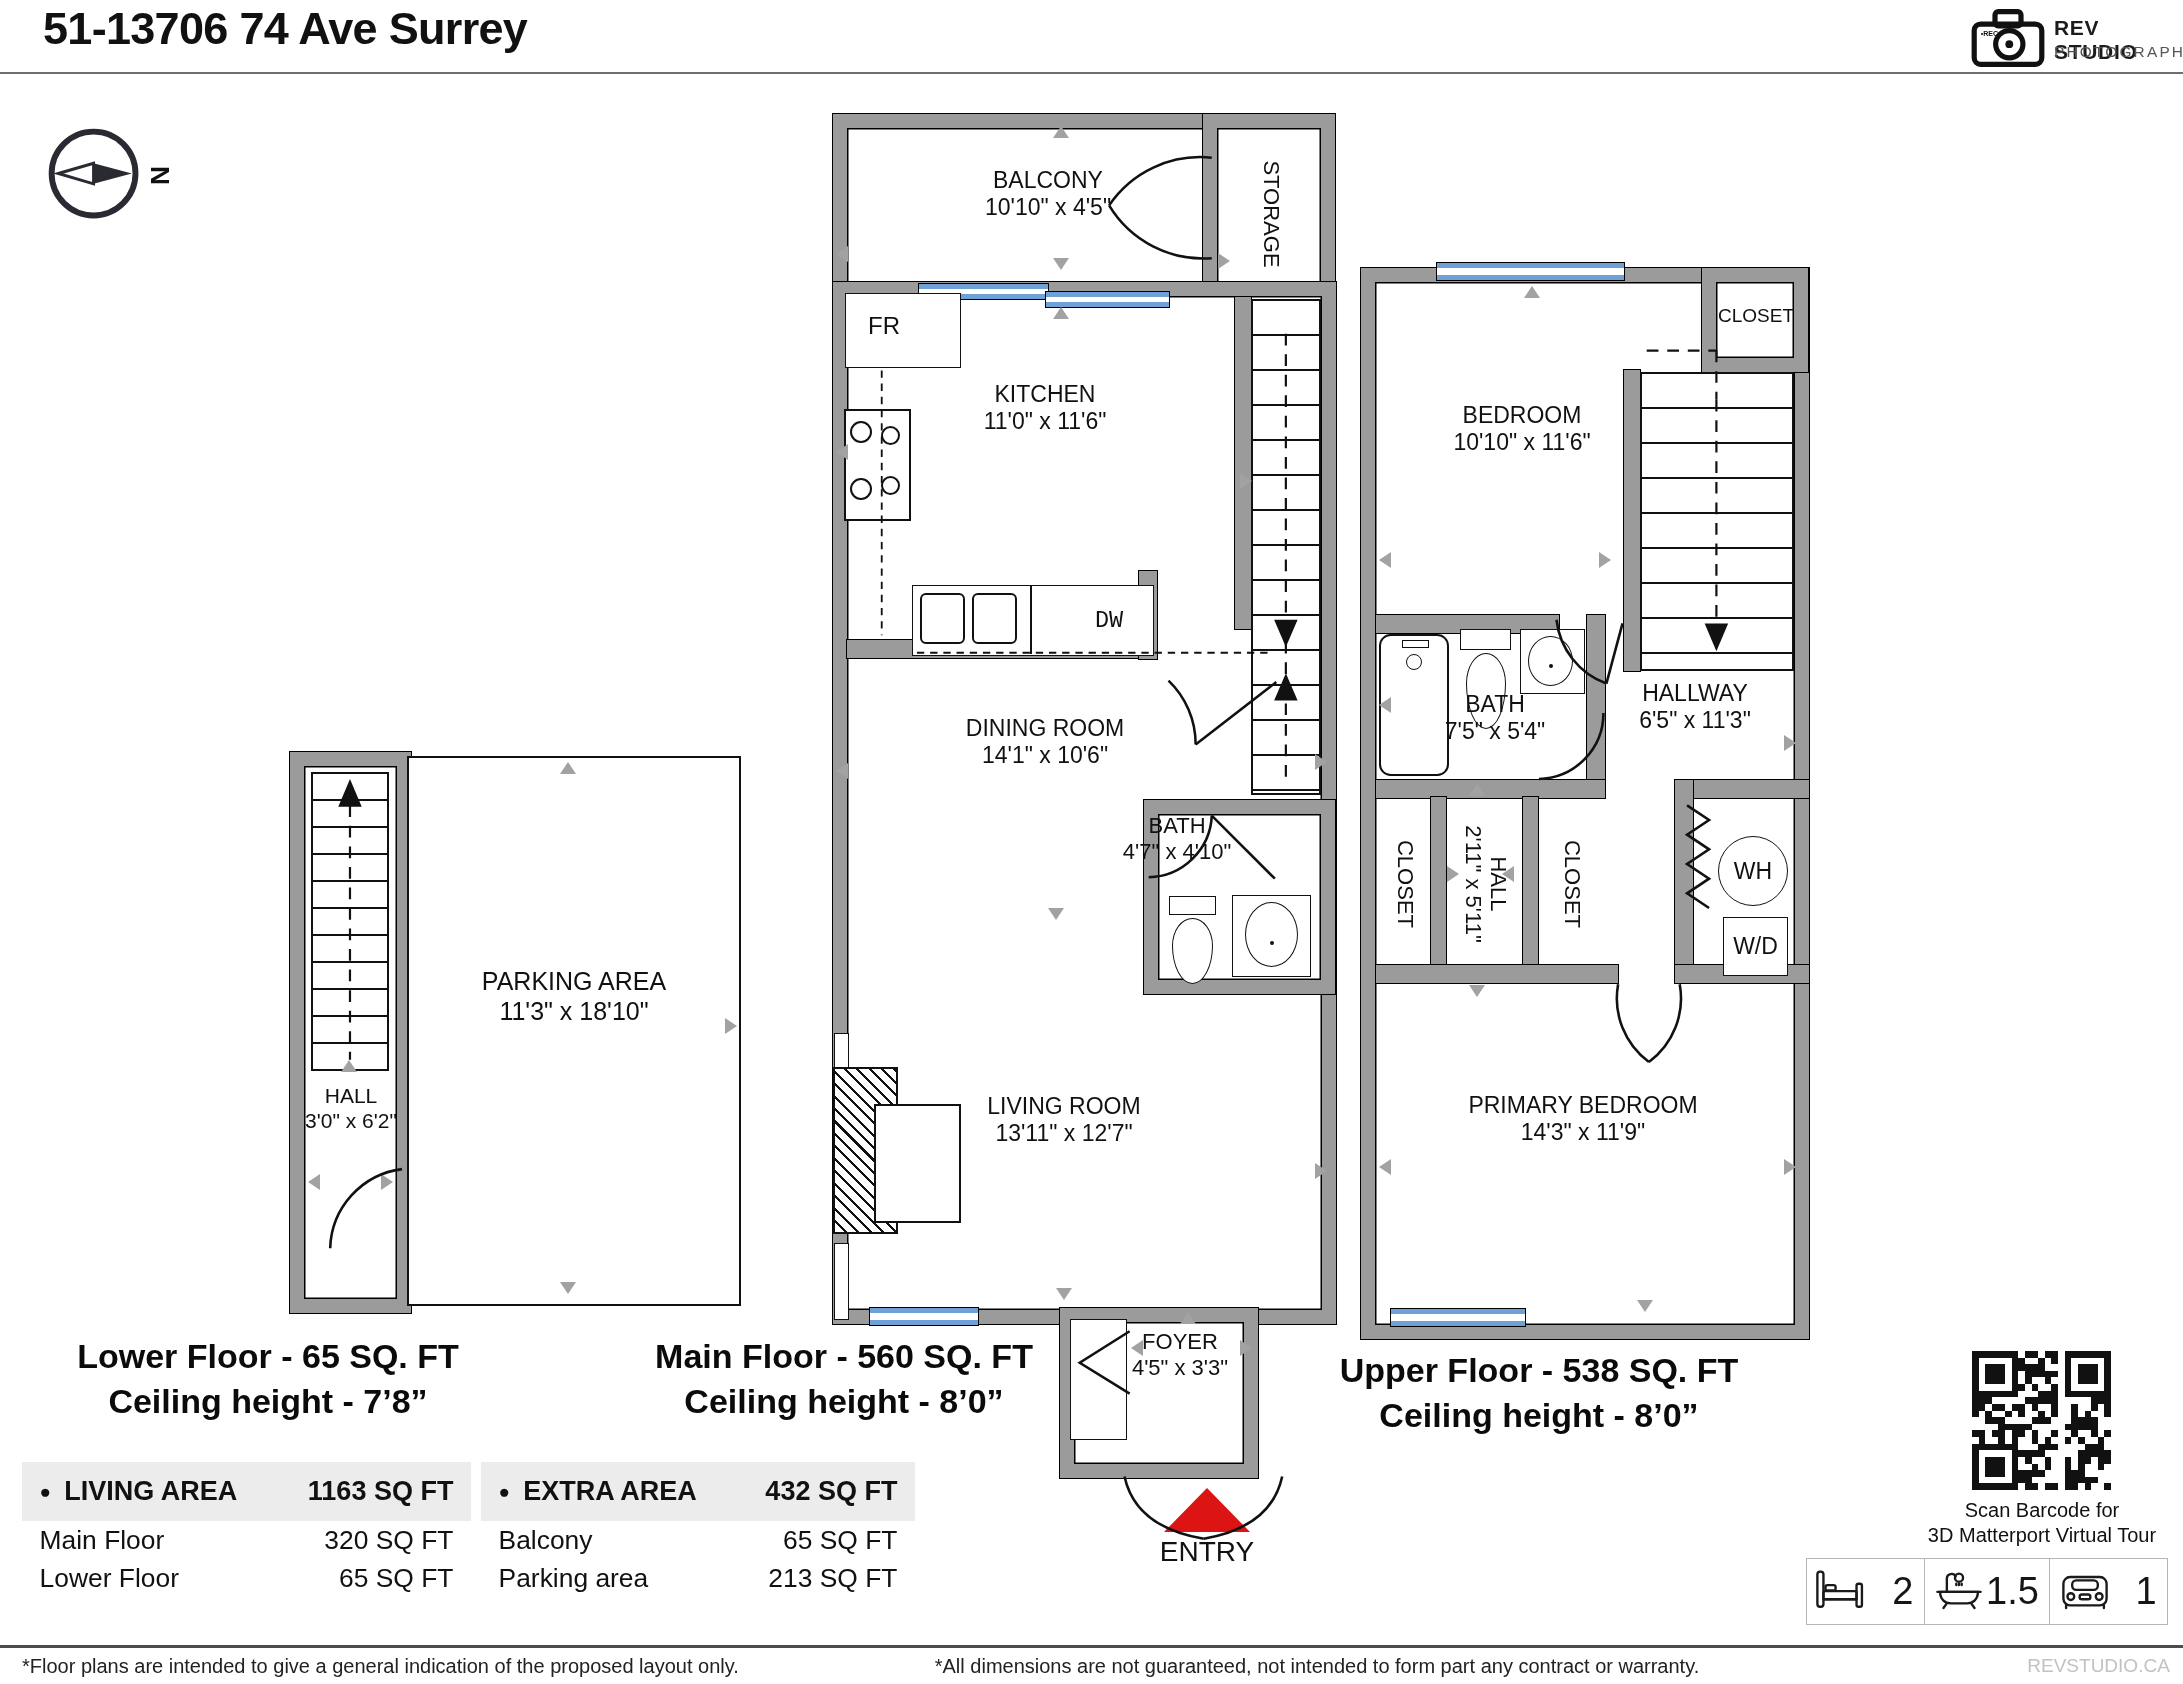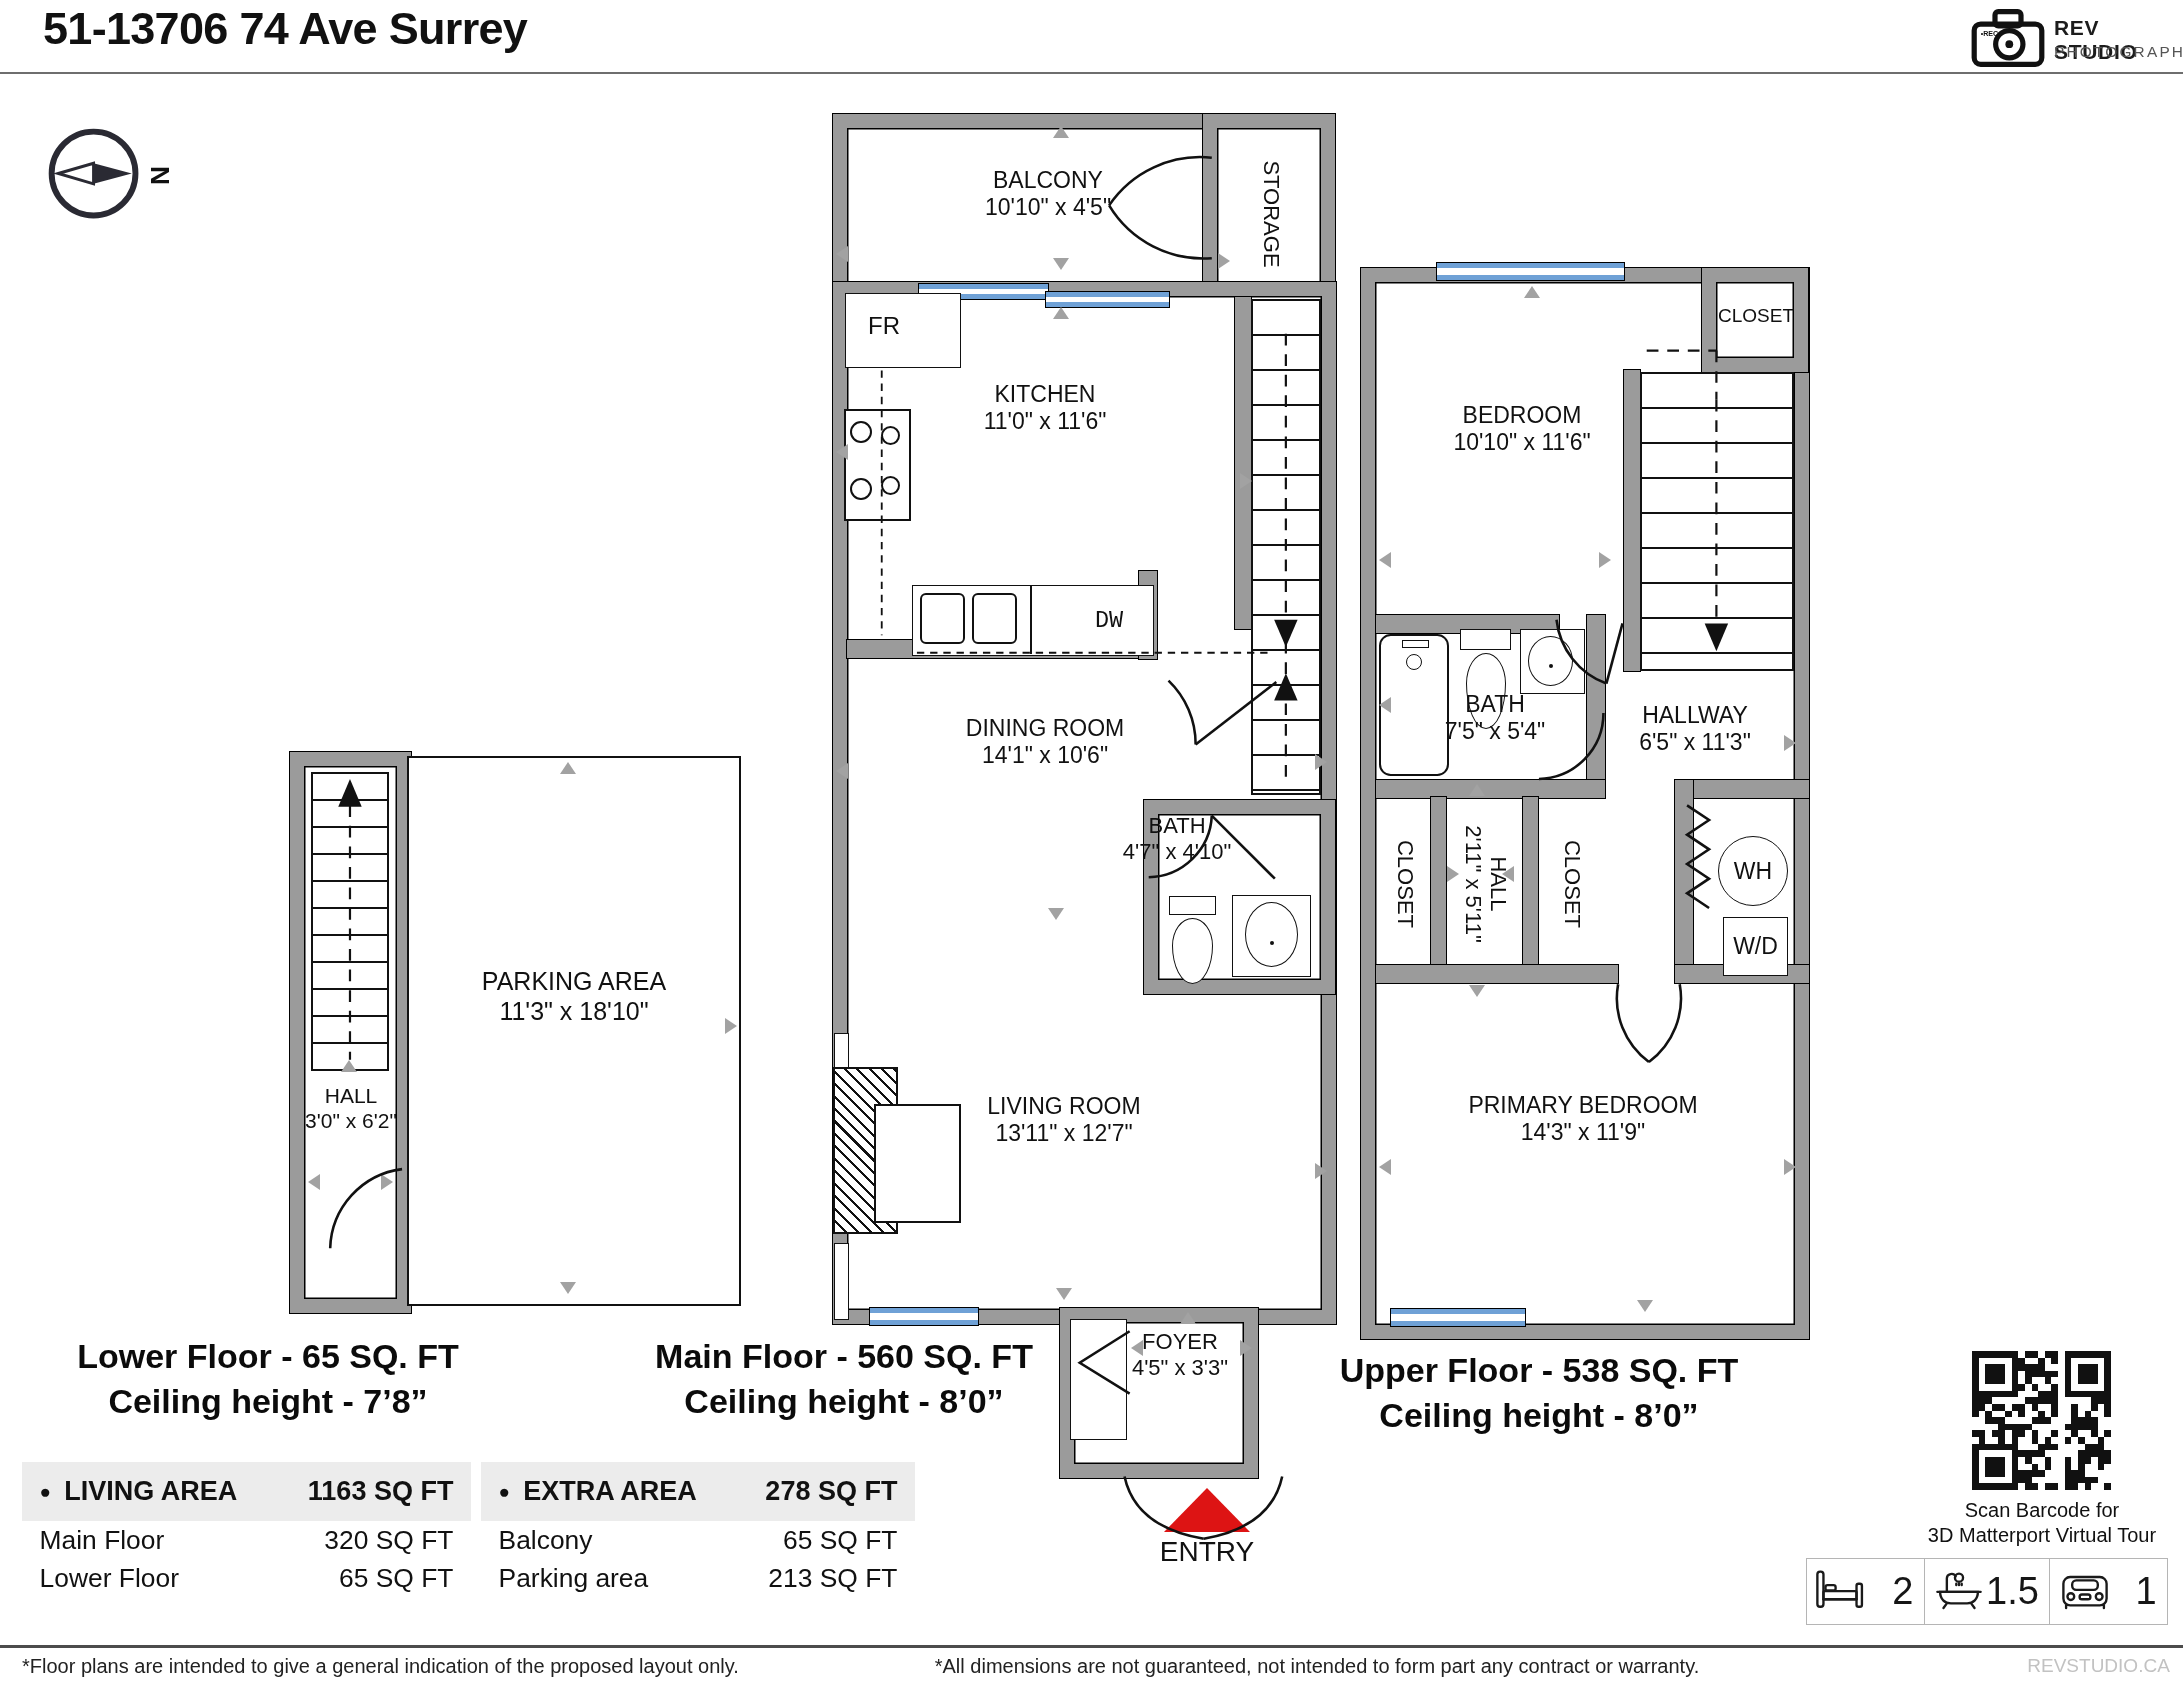--- a/index.html
+++ b/index.html
@@ -189,21 +189,21 @@
   <div class="fixture" style="left:1460px;top:629px;width:51px;height:20.5px;border-width:1.8px;"></div>
   <div class="fixture" style="left:1466px;top:653px;width:40px;height:76px;border-width:1.8px;border-radius:50% 50% 50% 50% / 40% 40% 60% 60%;"></div>
   <div class="fixture" style="left:1520px;top:629px;width:65px;height:65px;border-width:1.8px;">
     <div class="fixture round" style="left:7.3px;top:5.9px;width:45px;height:50px;border-width:1.8px;"></div>
     <div style="position:absolute;left:28px;top:34px;width:4.4px;height:4.4px;background:#111;border-radius:50%;"></div>
   </div>
   <div class="plan-label" style="left:1495px;top:691px;">
     <div>BATH</div>
       <div>7'5" x 5'4"</div>
   </div>
-  <div class="plan-label" style="left:1695px;top:702px;">
+  <div class="plan-label" style="left:1695px;top:680px;">
     <div>HALLWAY</div>
       <div>6'5" x 11'3"</div>
   </div>
 
   <div class="wall" style="left:1431px;top:797px;width:14.7px;height:172px;"></div>
   <div class="wall" style="left:1523px;top:797px;width:14.7px;height:172px;"></div>
   <div class="wall" style="left:1376px;top:965px;width:242px;height:17.6px;"></div>
   <div class="wall" style="left:1675px;top:780px;width:134px;height:17.6px;"></div>
   <div class="wall" style="left:1675px;top:780px;width:17.6px;height:203px;"></div>
   <div class="wall" style="left:1675px;top:965px;width:134px;height:17.6px;"></div>
@@ -339,21 +339,21 @@
         <span>65 SQ FT</span>
     </div>
   </div>
 
   <div class="area-table" style="left:481px;top:1462px;width:434px;">
     <div class="area-hdr">
       <span class="lft">
           <span class="bullet">●</span>
         <span>EXTRA AREA</span>
         </span>
-      <span>278 SQ FT</span>
+      <span>432 SQ FT</span>
     </div>
     <div class="area-row">
       <span>Balcony</span>
         <span>65 SQ FT</span>
     </div>
     <div class="area-row">
       <span>Parking area</span>
         <span>213 SQ FT</span>
     </div>
   </div>

